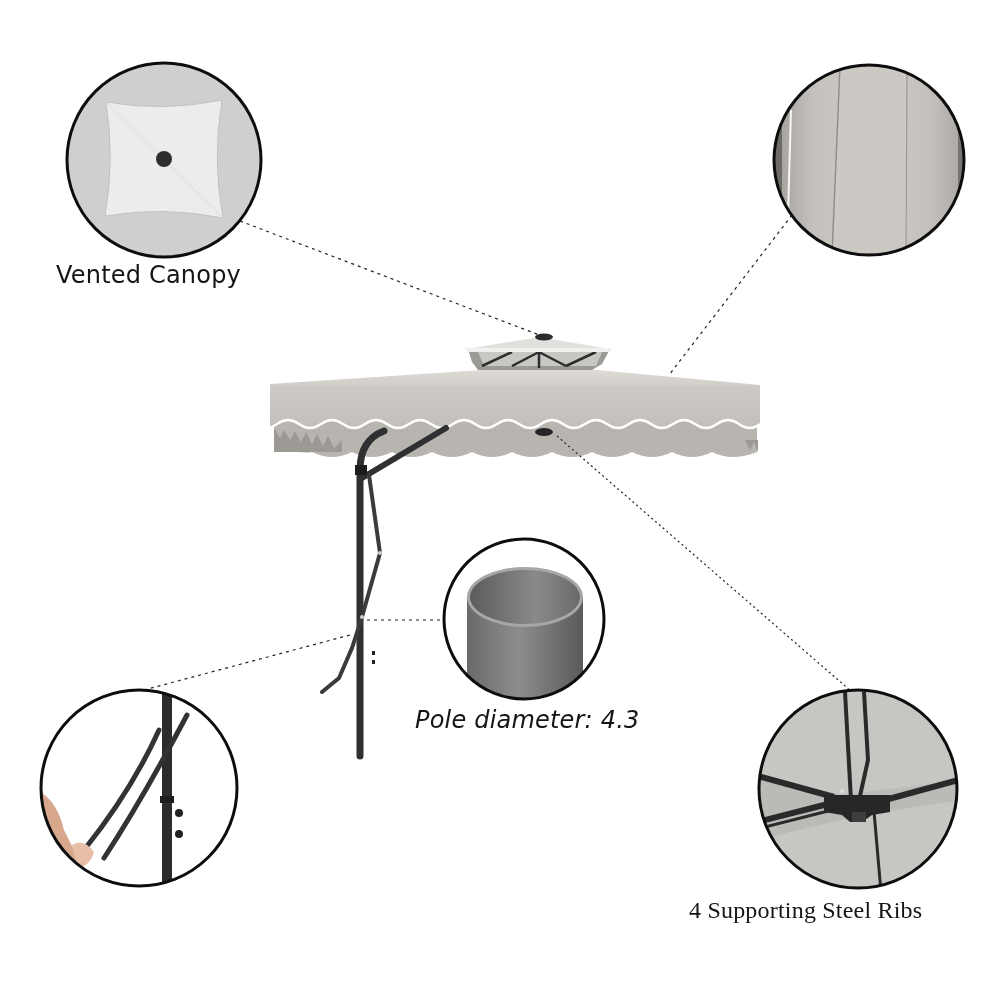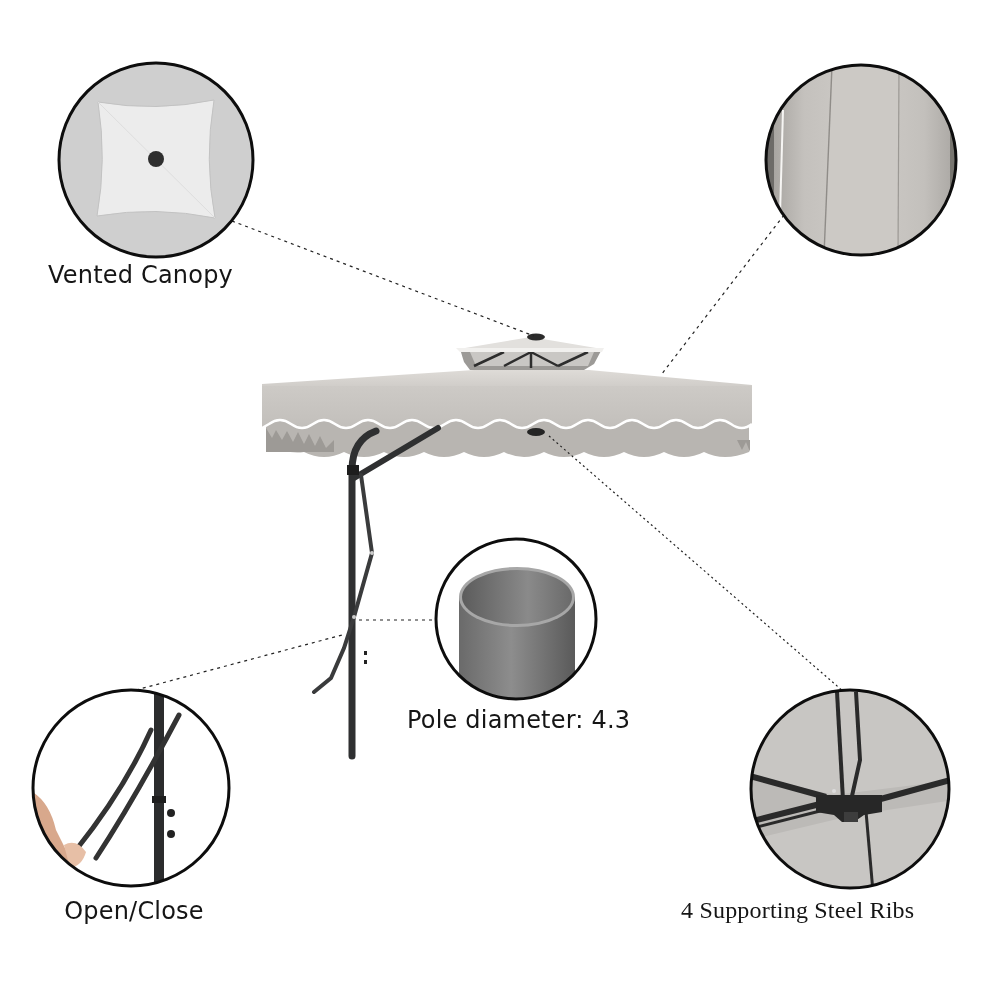--- a/index.html
+++ b/index.html
@@ -1,18 +1,18 @@
 <!DOCTYPE html>
 <html><head>
 <meta charset="utf-8">
 <style>
   html, body { margin: 0; padding: 0; background: #ffffff; }
   body { width: 1000px; height: 1000px; position: relative; overflow: hidden;
          font-family: "DejaVu Sans", "Liberation Sans", sans-serif; color: #151515; }
-  .stage { position: absolute; left: 4px; top: 0; width: 888px; height: 1000px; }
+  .stage { position: absolute; left: 12px; top: 0; width: 888px; height: 1000px; }
   .label { position: absolute; font-size: 24px; letter-spacing: 0.2px; white-space: nowrap; line-height: 1.12; }
   .label.center { text-align: center; }
   svg { position: absolute; left: 0; top: 0; }
 </style>
 </head>
 <body>
 
 <div class="stage">
 
 <svg width="1000" height="1000" viewBox="0 0 1000 1000">
@@ -168,21 +168,20 @@
       <rect x="840" y="812" width="14" height="10" fill="#3d3d3d"></rect>
       <circle cx="830" cy="791" r="2" fill="#ddd"></circle>
     </g>
     <circle cx="846" cy="789" r="99" fill="none" stroke="#0d0d0d" stroke-width="3"></circle>
   </g>
 </svg>
 
 <div class="label" style="left:44px; top:262px;">Vented Canopy</div>
 
 
-<div class="label" style="left:403px; top:707px;">Pole diameter: 4.3</div>
+<div class="label" style="left:403px; top:707px;font-style:italic;">Pole diameter: 4.3</div>
 
 <div class="label center" style="left:40px; top:898px; width:180px;">
-  <div>Open/Close</div>
 </div>
 
 <div class="label" style="left:677px; top:897px;font-family:Liberation Serif, serif;">4 Supporting Steel Ribs</div>
 
 </div>
 
 </body></html>

